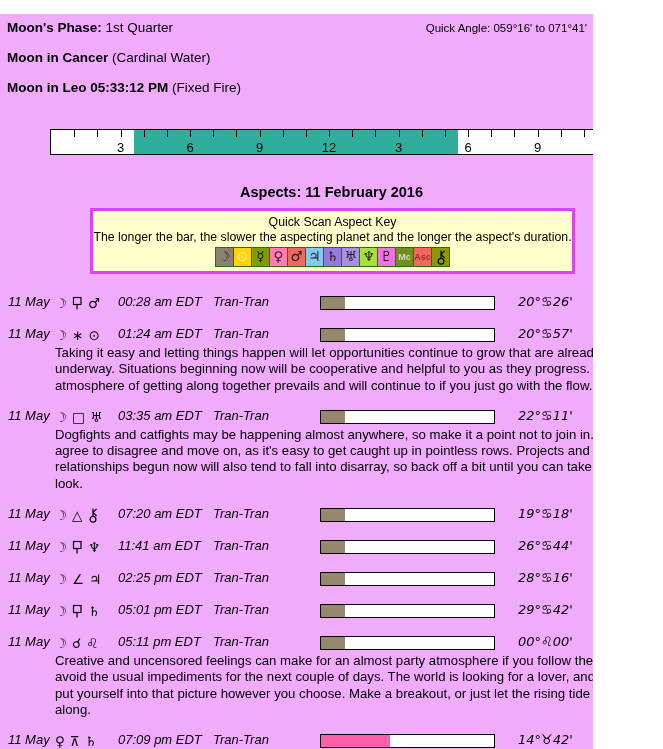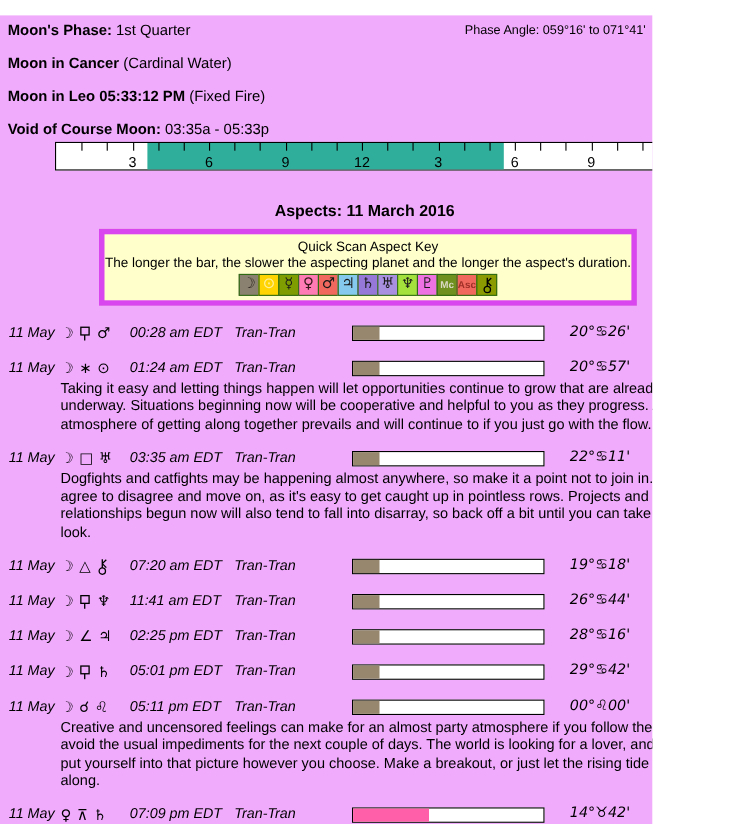--- a/index.html
+++ b/index.html
@@ -14,21 +14,21 @@
   .ruler{position:absolute;left:50px;top:115px;width:556px;height:24px;border:1px solid #000;background:#fff;}
   .ruler-fill{position:absolute;top:0;height:100%;}
   .tick{position:absolute;top:0;width:1px;height:7px;background:#000;}
   .tlabel{position:absolute;bottom:0px;transform:translateX(-50%);font-size:13px;line-height:13px;}
 
   .aspects-title{position:absolute;top:170px;left:0;width:663px;text-align:center;
                  font-size:14.5px;font-weight:bold;}
 
   
   .keybox{position:absolute;left:90px;top:194px;width:479px;height:60px;background:#ffffcc;
-          border:5px solid #d946ef;text-align:center;}
+          border:3px solid #d946ef;text-align:center;}
   .kt{font-size:12.3px;margin-top:4px;}
   .ks{font-size:12.3px;margin-top:1px;}
   .strip{display:inline-flex;margin-top:3px;vertical-align:top;}
   .cell{width:19px;height:20px;border:1px solid #2e6b12;margin-left:-1px;display:flex;
         align-items:center;justify-content:center;font-size:13.5px;line-height:1;
         font-family:"DejaVu Sans",sans-serif;box-sizing:border-box;}
   .cell:first-child{margin-left:0;}
   .cell .t{font-size:9px;font-weight:bold;font-family:"Liberation Sans",sans-serif;}
 
   
@@ -49,34 +49,30 @@
 </head>
 <body>
 
 <div id="page">
 
   <div class="hline" style="top:6px;">
     <span class="b">Moon's Phase:</span>
     <span>1st Quarter</span>
   </div>
   <div class="phase-angle">
-    <span>Phase Angle:</span>
+    <span>Quick Angle:</span>
     <span>059°16' to 071°41'</span>
   </div>
   <div class="hline" style="top:36px;">
     <span class="b">Moon in Cancer</span>
     <span>(Cardinal Water)</span>
   </div>
   <div class="hline" style="top:66px;">
     <span class="b">Moon in Leo 05:33:12 PM</span>
     <span>(Fixed Fire)</span>
-  </div>
-  <div class="hline" style="top:96px;">
-    <span class="b">Void of Course Moon:</span>
-    <span>03:35a -  05:33p</span>
   </div>
 
   <div class="ruler">
       <div class="ruler-fill" style="left: 83.0062px; width: 323.569px; background: rgb(47, 174, 155);"></div>
       <div class="tick" style="left: 23.1667px;"></div>
       <div class="tick" style="left: 46.3333px;"></div>
       <div class="tick" style="left: 69.5px;"></div>
       <div class="tick" style="left: 92.6667px;"></div>
       <div class="tick" style="left: 115.833px;"></div>
       <div class="tick" style="left: 139px;"></div>
@@ -99,21 +95,21 @@
       <div class="tick" style="left: 532.833px;"></div>
       <div class="tlabel" style="left: 69.5px;">3</div>
       <div class="tlabel" style="left: 139px;">6</div>
       <div class="tlabel" style="left: 208.5px;">9</div>
       <div class="tlabel" style="left: 278px;">12</div>
       <div class="tlabel" style="left: 347.5px;">3</div>
       <div class="tlabel" style="left: 417px;">6</div>
       <div class="tlabel" style="left: 486.5px;">9</div>
     </div>
 
-  <div class="aspects-title">Aspects: 11 March 2016</div>
+  <div class="aspects-title">Aspects: 11 February 2016</div>
 
   <div class="keybox">
     <div class="kt">Quick Scan Aspect Key</div>
     <div class="ks">The longer the bar, the slower the aspecting planet and the longer the aspect's duration.</div>
     <div class="strip">
         <span class="cell" style="background: rgb(139, 129, 112);">
           <span class="glyph" style="color: rgb(38, 33, 26);">☽</span>
         </span>
         <span class="cell" style="background: rgb(255, 212, 0);">
           <span class="glyph" style="color: rgb(255, 240, 160);">⊙</span>

